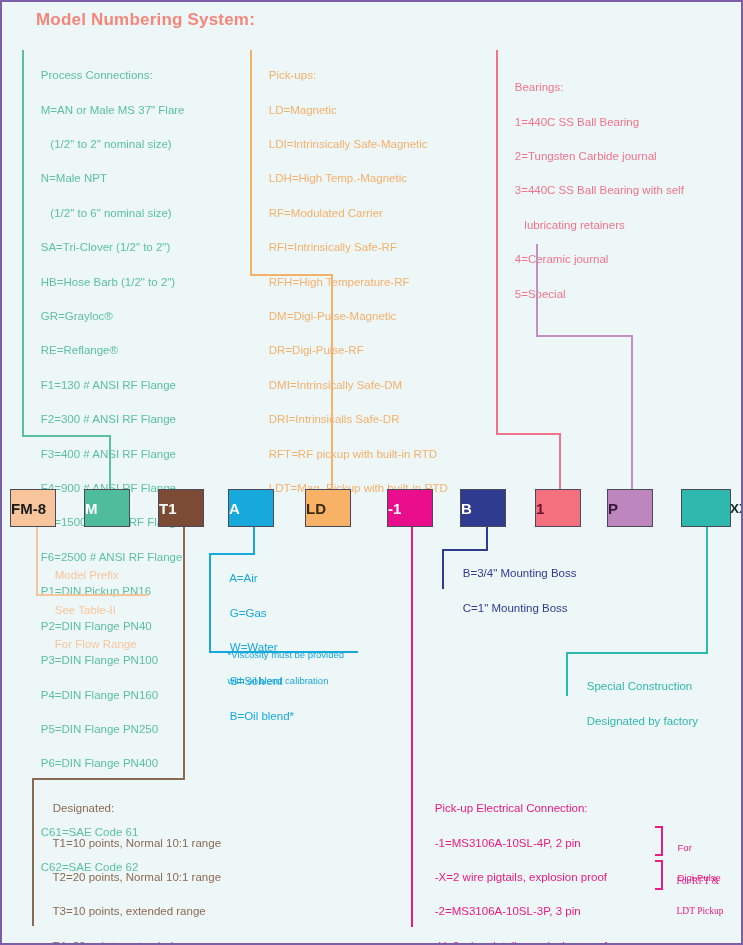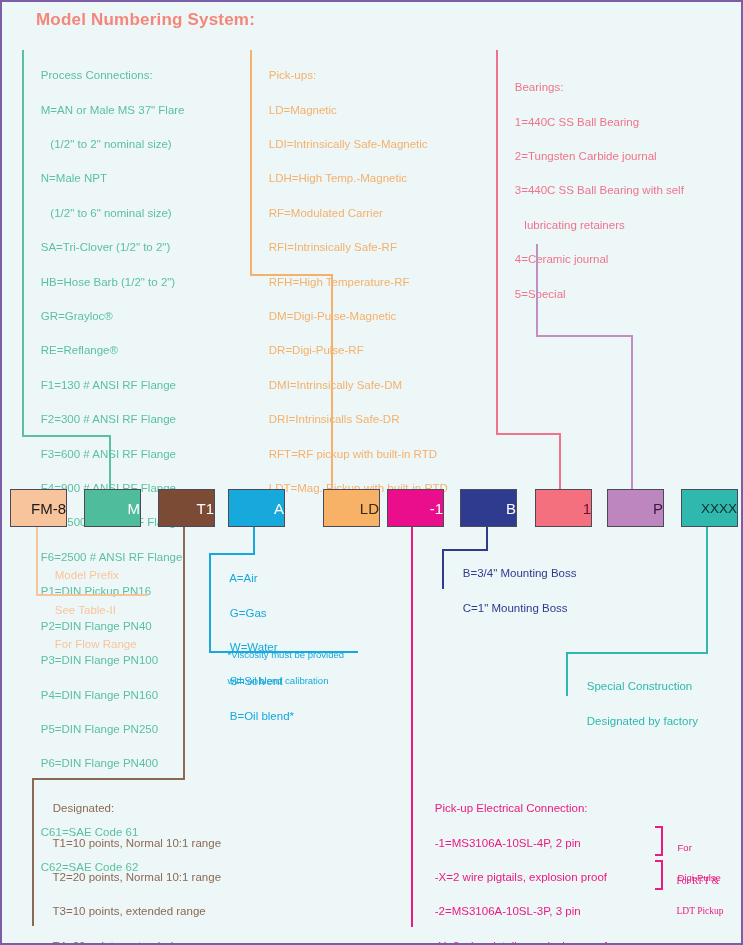--- a/index.html
+++ b/index.html
@@ -5,23 +5,23 @@
   html,body{margin:0;padding:0;background:#ffffff;}
   body{font-family:"Liberation Sans","DejaVu Sans",sans-serif;}
   #page{position:relative;width:743px;height:945px;background:#eef7f8;
         border:2px solid #7b5ea7;box-sizing:border-box;overflow:hidden;}
   .ttl{position:absolute;left:14px;top:8px;font-size:17px;font-weight:bold;color:#f4867a;letter-spacing:.2px;margin-left:20px;}
   .blk{position:absolute;font-size:11.5px;line-height:17.2px;white-space:pre;}
   .small{font-size:9.5px;line-height:13px;}
   
   .v{position:absolute;width:2px;}
   .h{position:absolute;height:2px;}
-  .box{position:absolute;width:57px;height:38px;border:1px solid #4a4a5a;
-       box-sizing:border-box;display:flex;align-items:center;justify-content:flex-end;
-       font-size:15px;font-weight:normal;}
+  .box{position:absolute;width:46px;height:38px;border:1px solid #4a4a5a;
+       box-sizing:border-box;display:flex;align-items:center;justify-content:flex-start;
+       font-size:15px;font-weight:bold;}
   .box.sm{font-size:13.5px;padding-left:48px;}
 </style>
 </head>
 <body>
 
 <div id="page">
 
   <div class="ttl">Model Numbering System:</div>
 
   <div class="v" style="left:20px;top:48px;height:387px;background:#5bc0a0;"></div>
@@ -32,21 +32,21 @@
     <span>M=AN or Male MS 37" Flare</span><br>
     <span>   (1/2" to 2" nominal size)</span><br>
     <span>N=Male NPT</span><br>
     <span>   (1/2" to 6" nominal size)</span><br>
     <span>SA=Tri-Clover (1/2" to 2")</span><br>
     <span>HB=Hose Barb (1/2" to 2")</span><br>
     <span>GR=Grayloc®</span><br>
     <span>RE=Reflange®</span><br>
     <span>F1=130 # ANSI RF Flange</span><br>
     <span>F2=300 # ANSI RF Flange</span><br>
-    <span>F3=600 # ANSI RF Flange</span><br>
+    <span>F3=400 # ANSI RF Flange</span><br>
     <span>F4=900 # ANSI RF Flange</span><br>
     <span>F5=1500 # ANSI RF Flange</span><br>
     <span>F6=2500 # ANSI RF Flange</span><br>
     <span>P1=DIN Pickup PN16</span><br>
     <span>P2=DIN Flange PN40</span><br>
     <span>P3=DIN Flange PN100</span><br>
     <span>P4=DIN Flange PN160</span><br>
     <span>P5=DIN Flange PN250</span><br>
     <span>P6=DIN Flange PN400</span><br>
     <span></span><br>
@@ -95,21 +95,21 @@
   </div>
   <div class="box" style="left:82px;top:487px;background:#4fbd9c;color:#ffffff;">
     <span>M</span>
   </div>
   <div class="box" style="left:156px;top:487px;background:#7b4b35;color:#ffffff;">
     <span>T1</span>
   </div>
   <div class="box" style="left:226px;top:487px;background:#17a8dc;color:#ffffff;">
     <span>A</span>
   </div>
-  <div class="box" style="left:303px;top:487px;background:#f7b267;color:#3a2a10;margin-left:18px;">
+  <div class="box" style="left:303px;top:487px;background:#f7b267;color:#3a2a10;">
     <span>LD</span>
   </div>
   <div class="box" style="left:385px;top:487px;background:#ea0d8c;color:#ffffff;">
     <span>-1</span>
   </div>
   <div class="box" style="left:458px;top:487px;background:#2e3b8f;color:#ffffff;">
     <span>B</span>
   </div>
   <div class="box" style="left:533px;top:487px;background:#f4707f;color:#6b1030;">
     <span>1</span>

